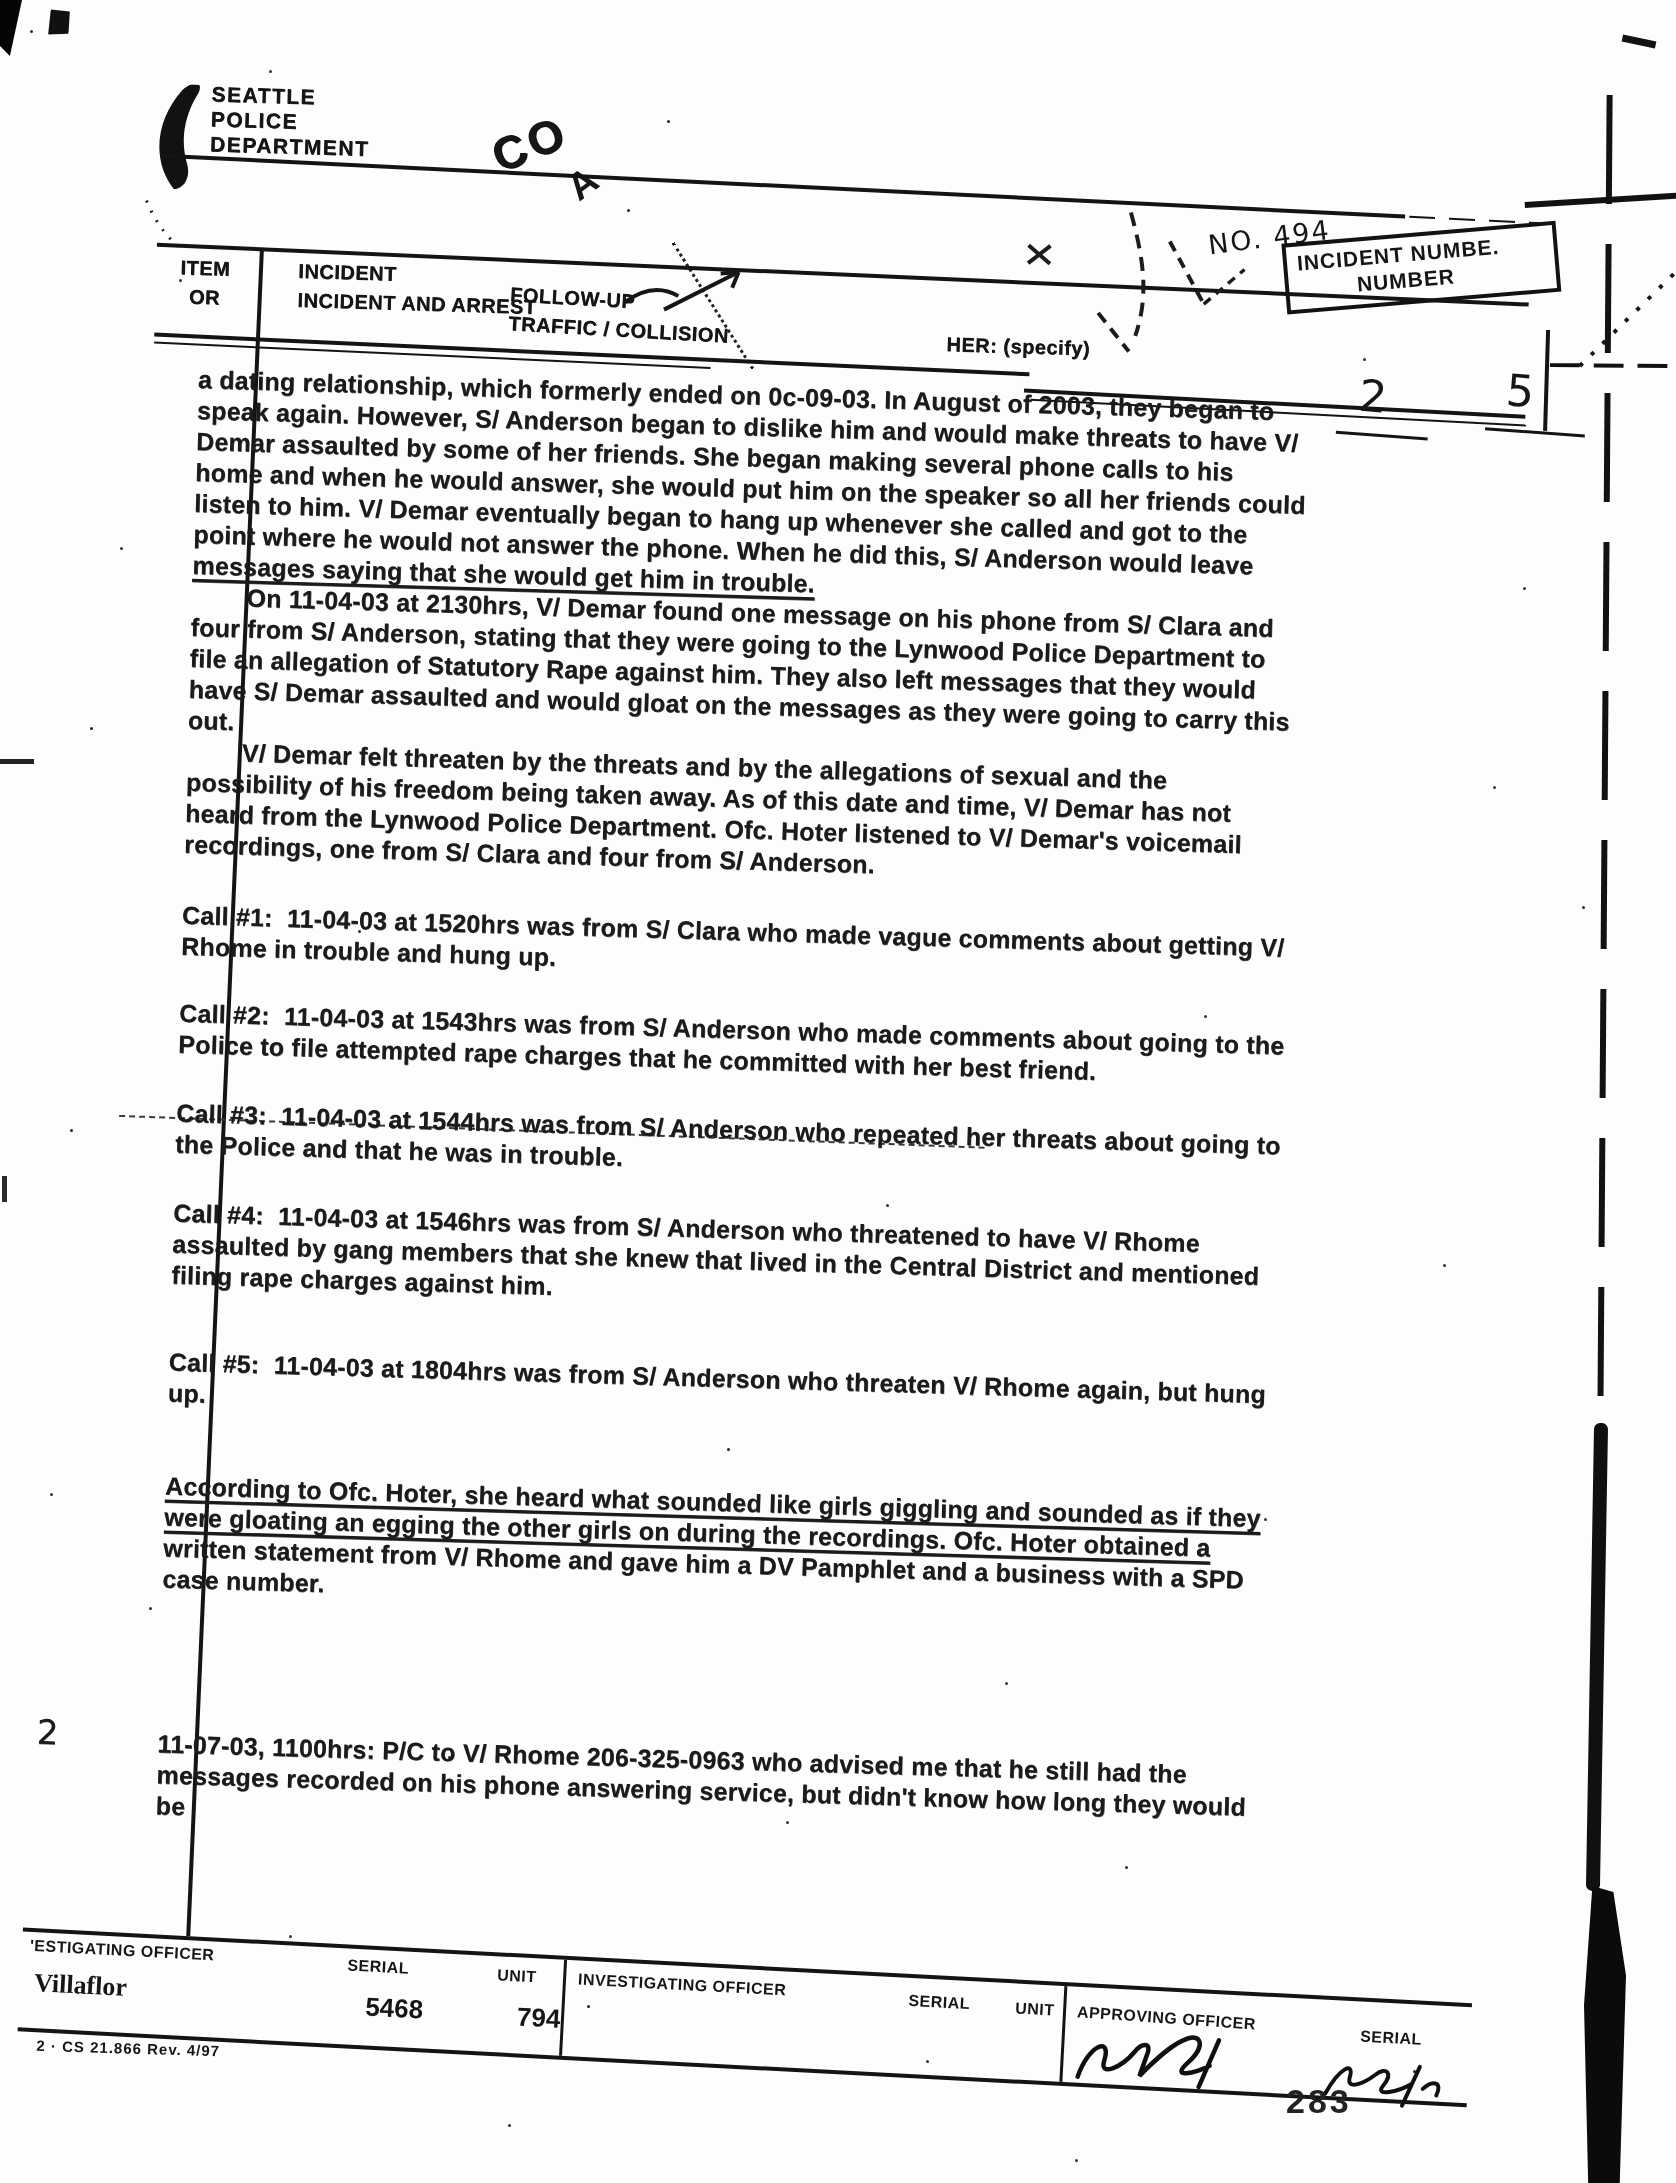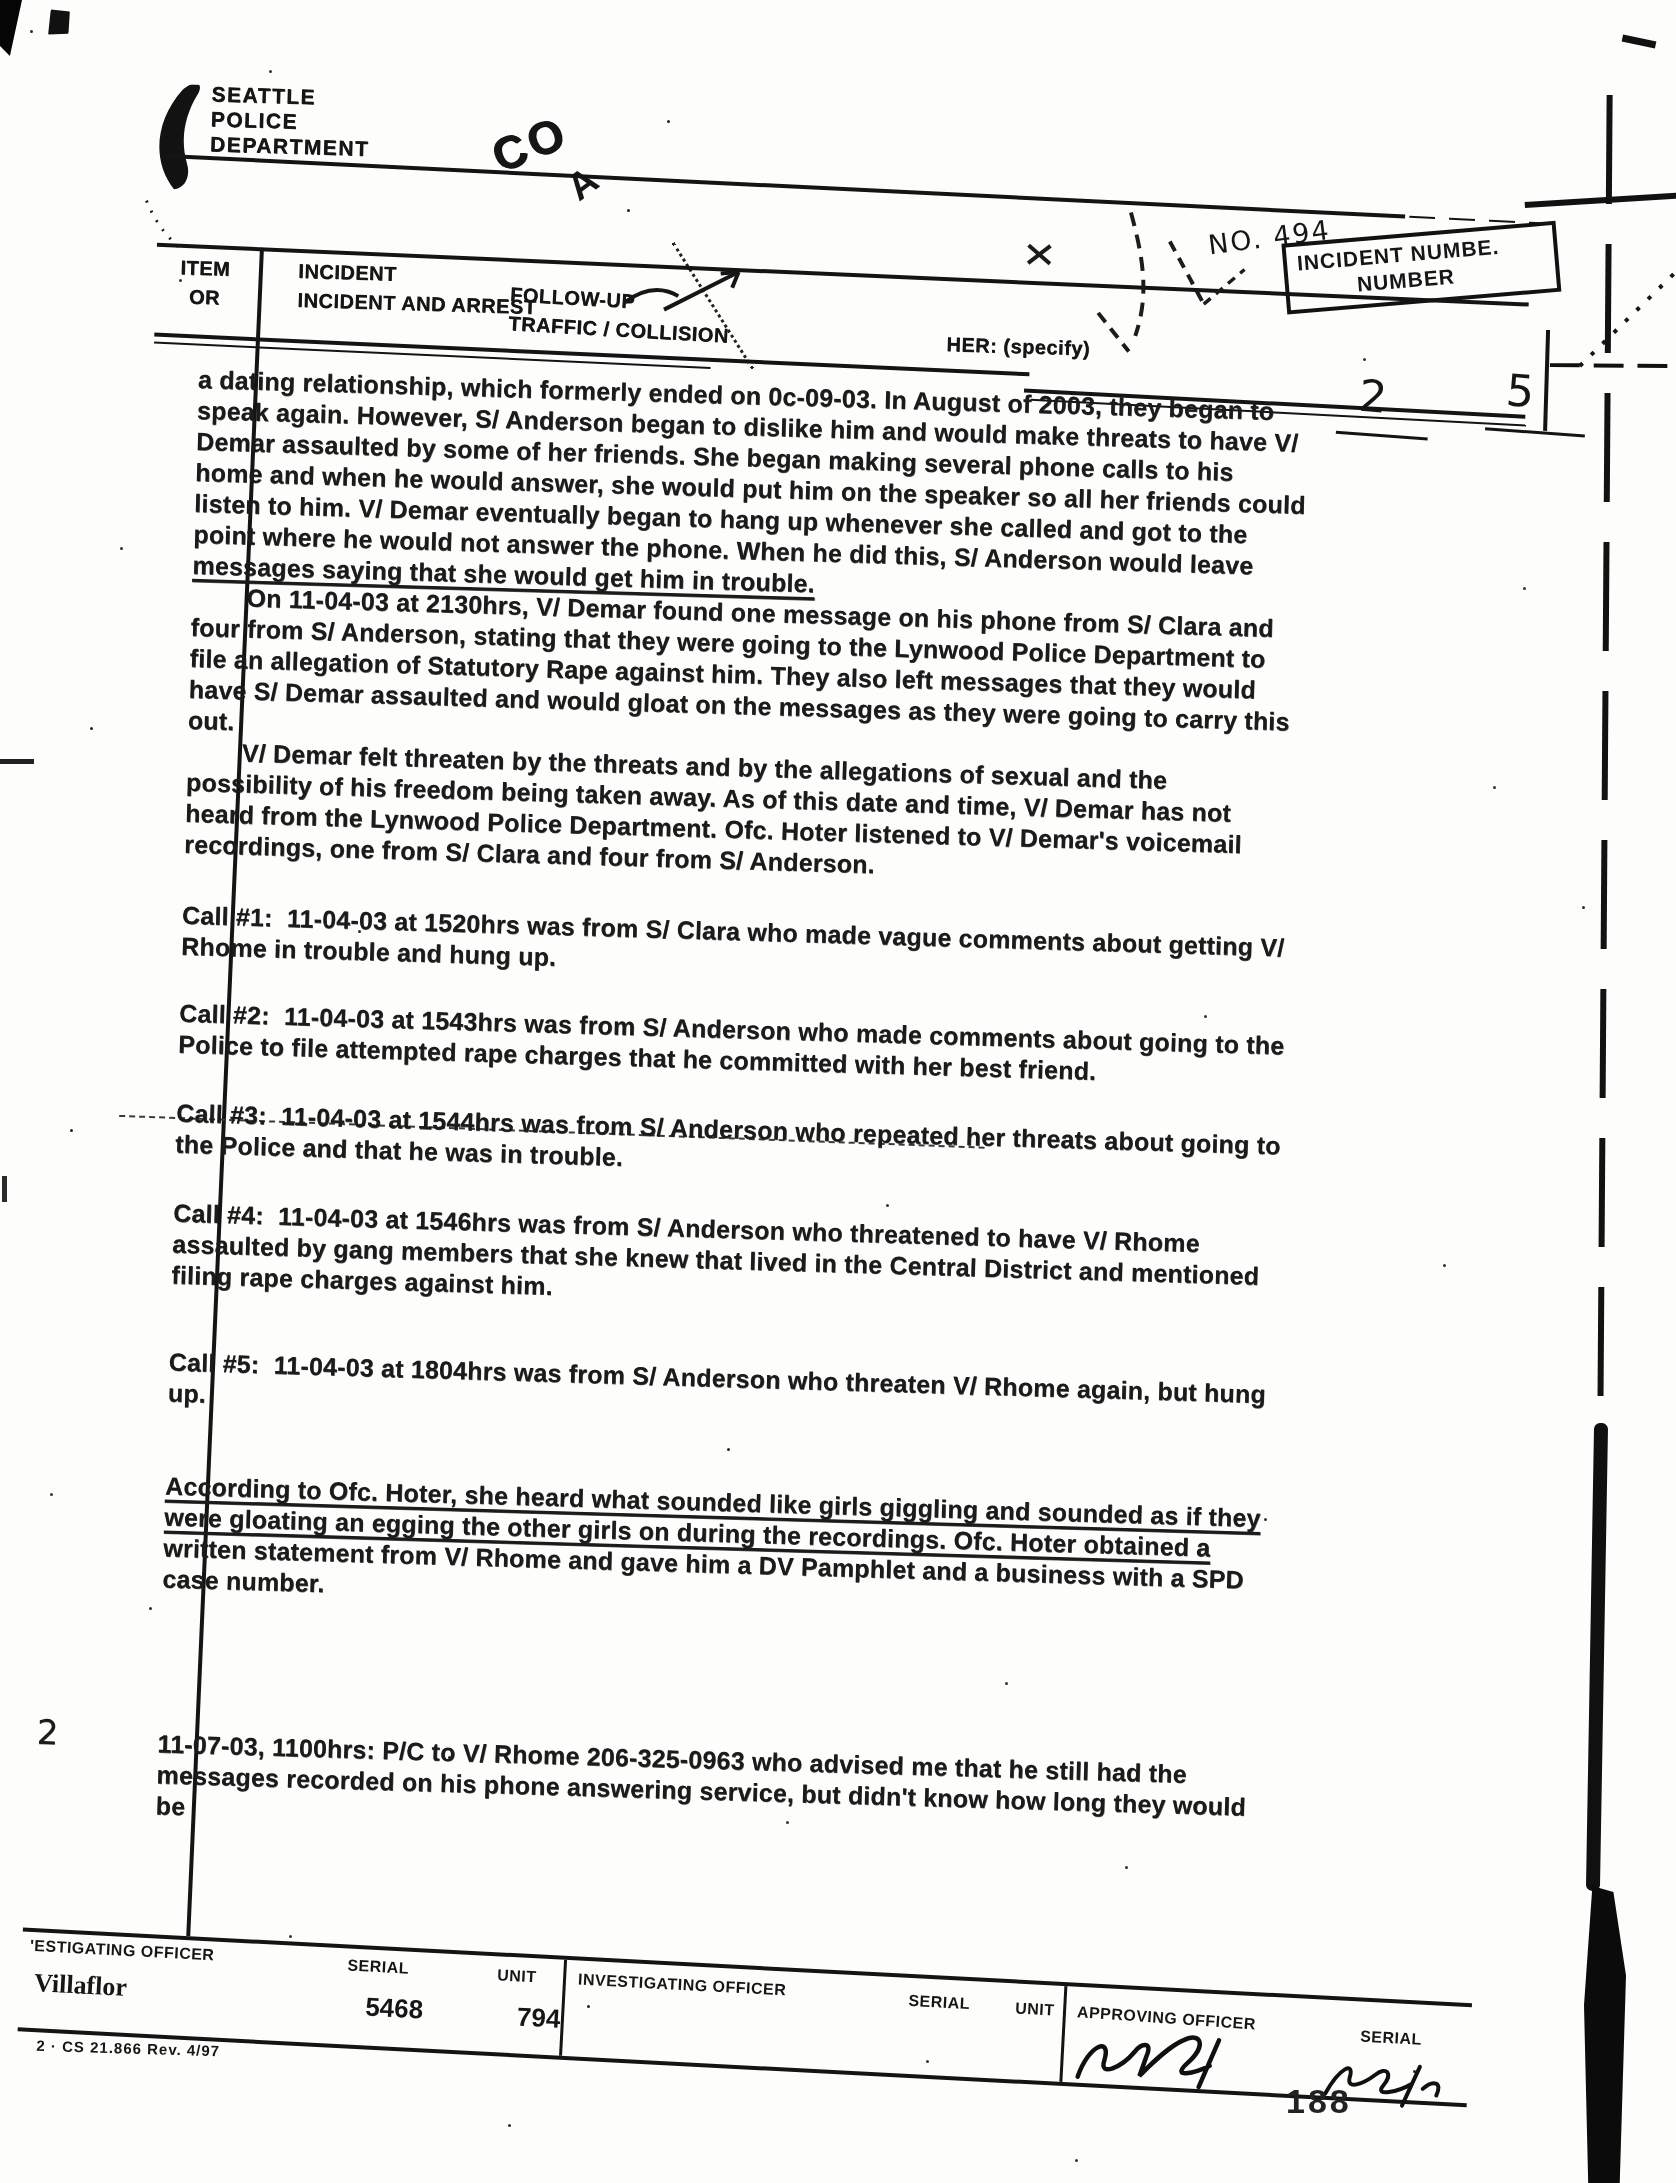--- a/index.html
+++ b/index.html
@@ -192,16 +192,16 @@
       </svg>
       <div class="lab" style="left:1341px;top:26px;">SERIAL</div>
       <svg class="abs" style="left:1303px;top:50px;overflow:visible;" width="129" height="60" viewBox="0 0 130 60">
         <path d="M6,44 C20,16 34,10 30,26 C27,40 44,32 56,22 C66,13 74,20 64,33 C55,45 80,38 92,30 M100,12 L84,52 M104,34 C114,24 124,26 118,40" stroke="#101010" stroke-width="4" fill="none" stroke-linecap="round"></path>
       </svg>
     </div>
 
     <div class="abs formnum">2 · CS 21.866   Rev. 4/97</div>
   </div>
 
-  <div class="abs pageno">188</div>
+  <div class="abs pageno">283</div>
 
 </div>
 
 
 </body></html>

